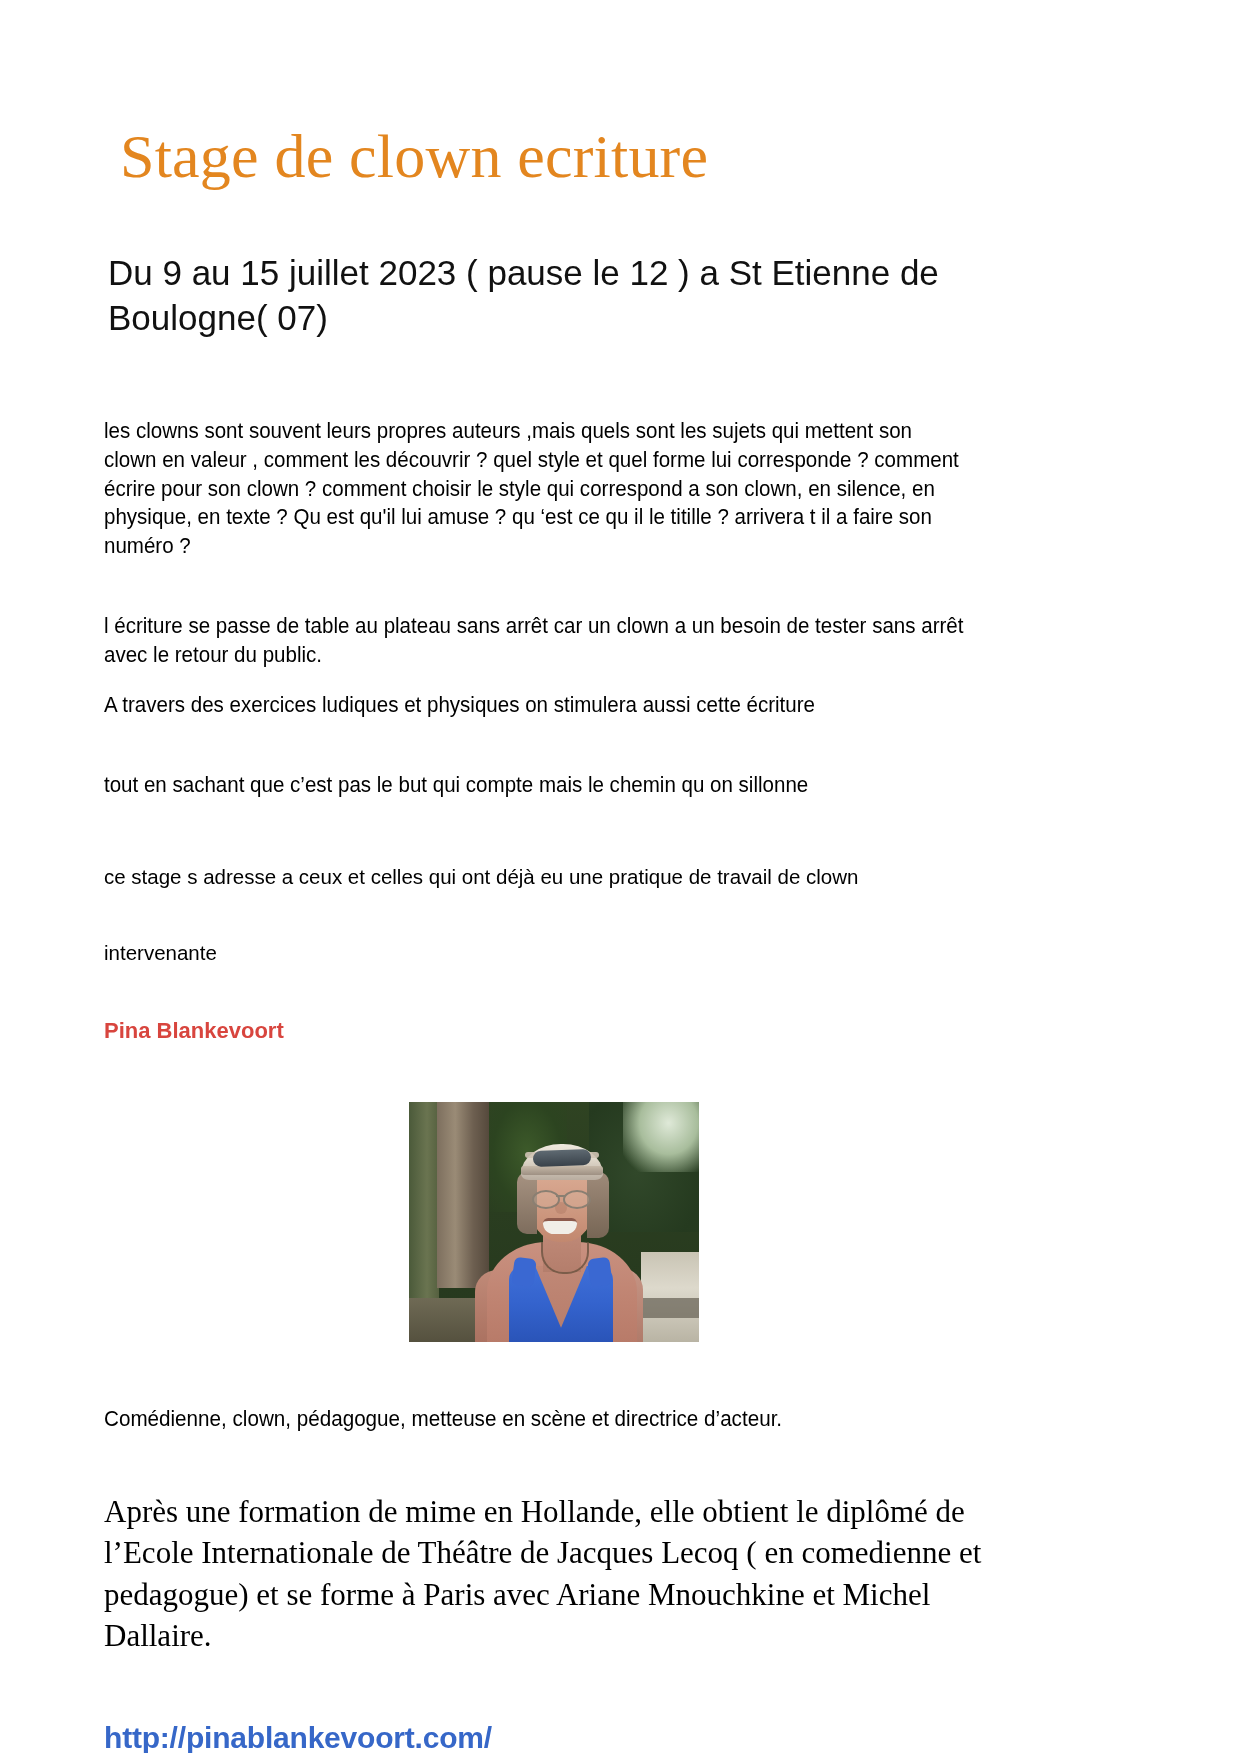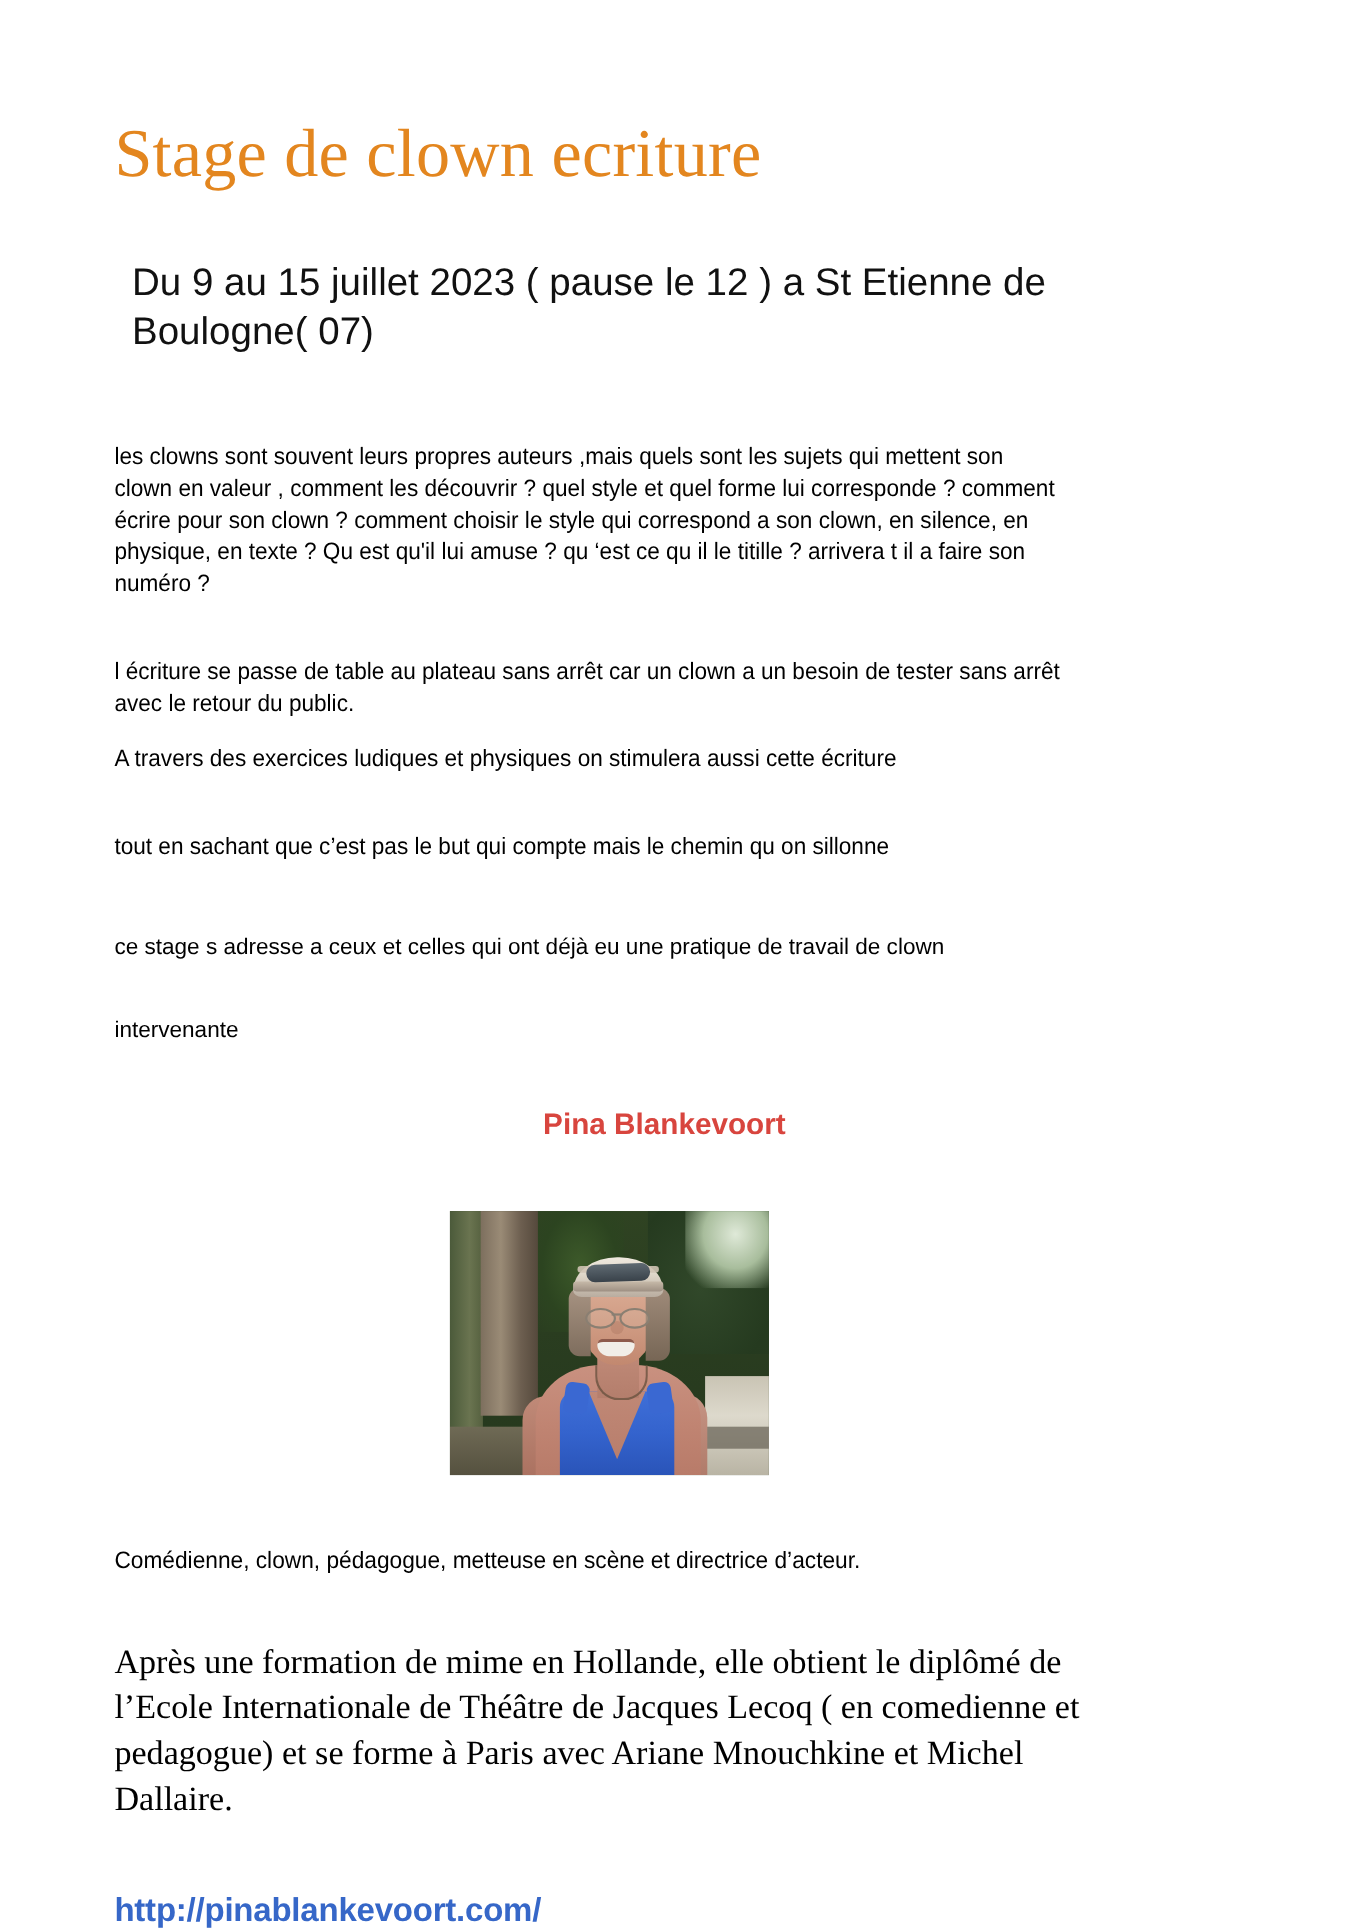--- a/index.html
+++ b/index.html
@@ -29,33 +29,33 @@
     width: 1000px;
   }
 
   
   .doc-title {
     font-family: "Liberation Serif", "DejaVu Serif", serif;
     font-size: 62px;
     line-height: 1.05;
     font-weight: 400;
     color: #e3861f;
-    margin: 0;
+    margin: 16px;
     padding-top: 108px;
     letter-spacing: 0.2px;
   }
 
   
   .doc-subtitle {
     font-family: "Liberation Sans", sans-serif;
     font-size: 35px;
     line-height: 1.27;
     font-weight: 400;
     color: #111111;
-    margin: 16px;
+    margin: 4px;
     padding-top: 46px;
     width: 930px;
   }
 
   
   .body-block {
     font-family: "Liberation Sans Narrow", "Liberation Sans", sans-serif;
     font-size: 21.5px;
     line-height: 1.33;
     color: #000000;
@@ -72,25 +72,24 @@
     font-size: 20.5px;
     line-height: 1.35;
     color: #000000;
     width: 920px;
   }
   .p4 { padding-top: 42px; }
   .p5 { padding-top: 28px; }
 
   .presenter-name {
     font-family: "Liberation Sans", sans-serif;
-    font-size: 27px;
+    font-size: 22px;
     font-weight: bold;
     color: #d8453e;
     padding-top: 29px;
-    text-align: center;
   }
 
   
   .photo-wrap {
     padding-top: 36px;
     display: flex;
     justify-content: center;
     width: 900px;
   }
   .photo {

